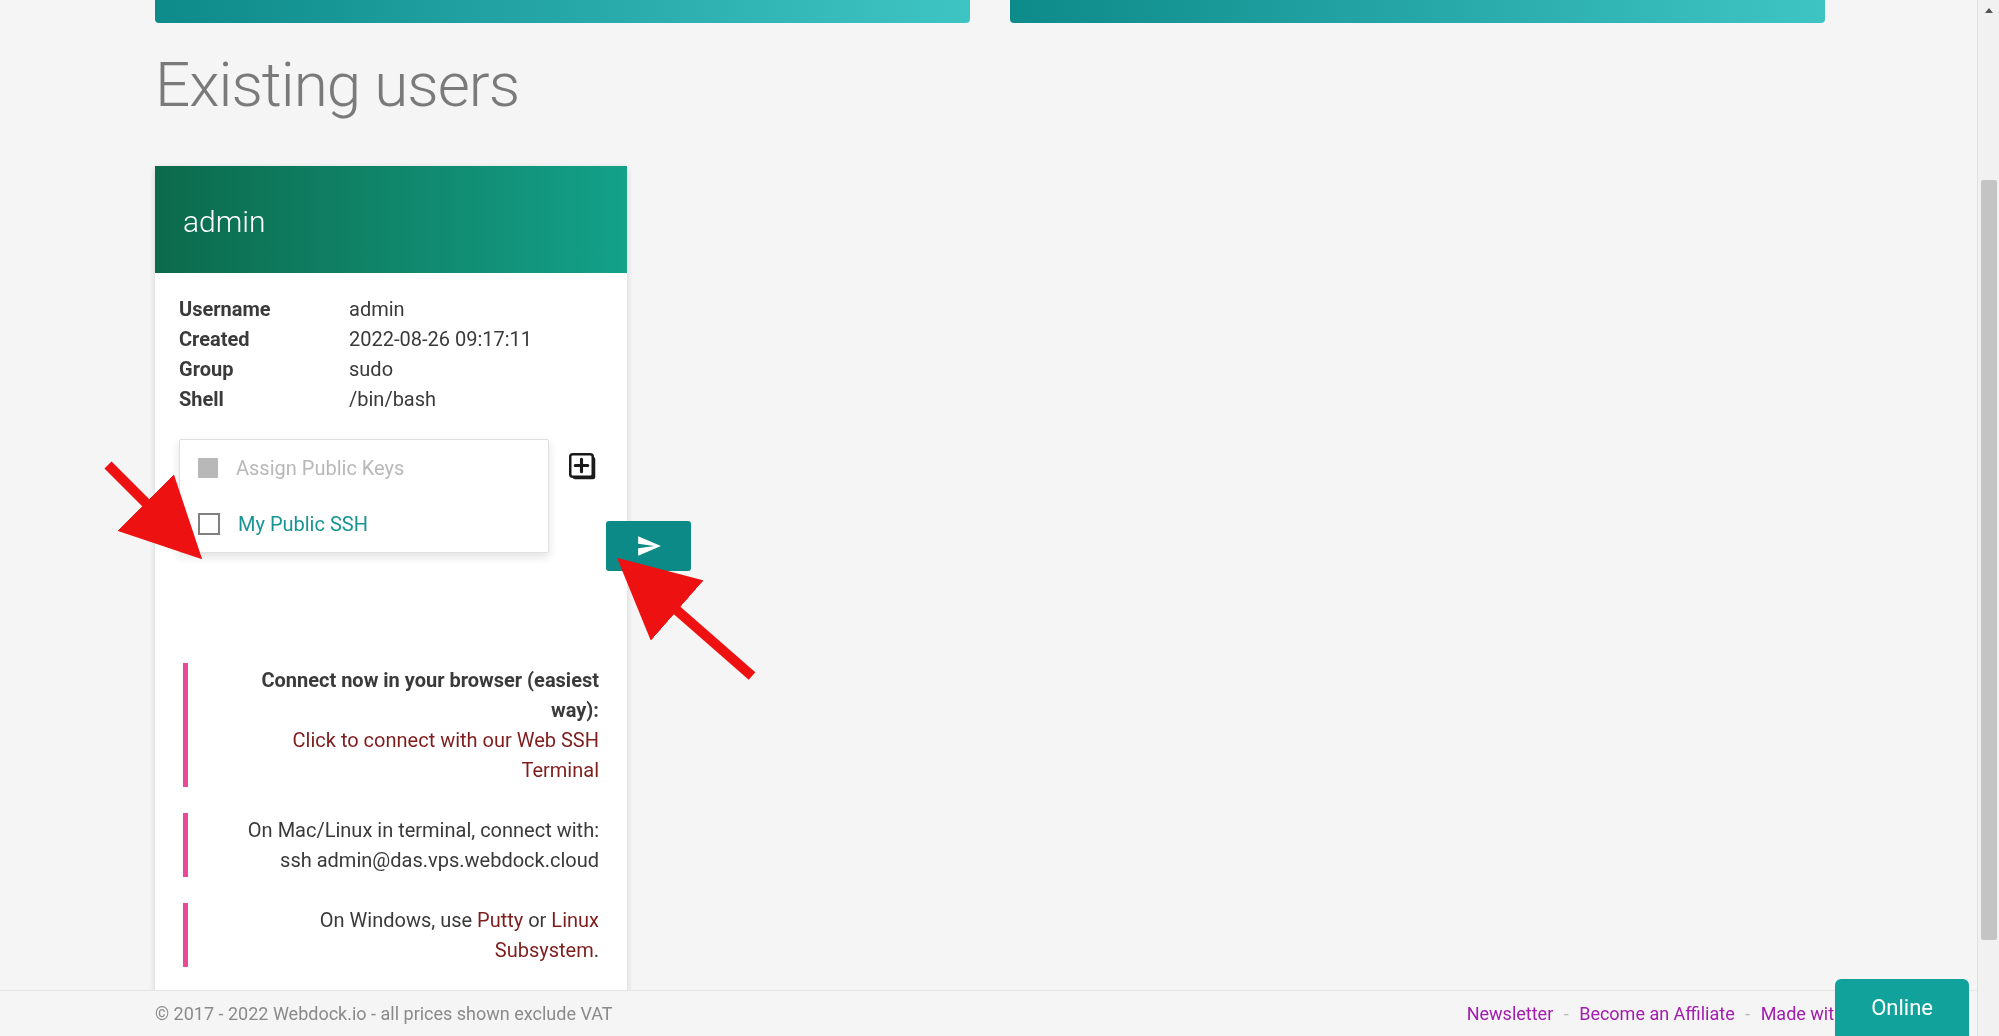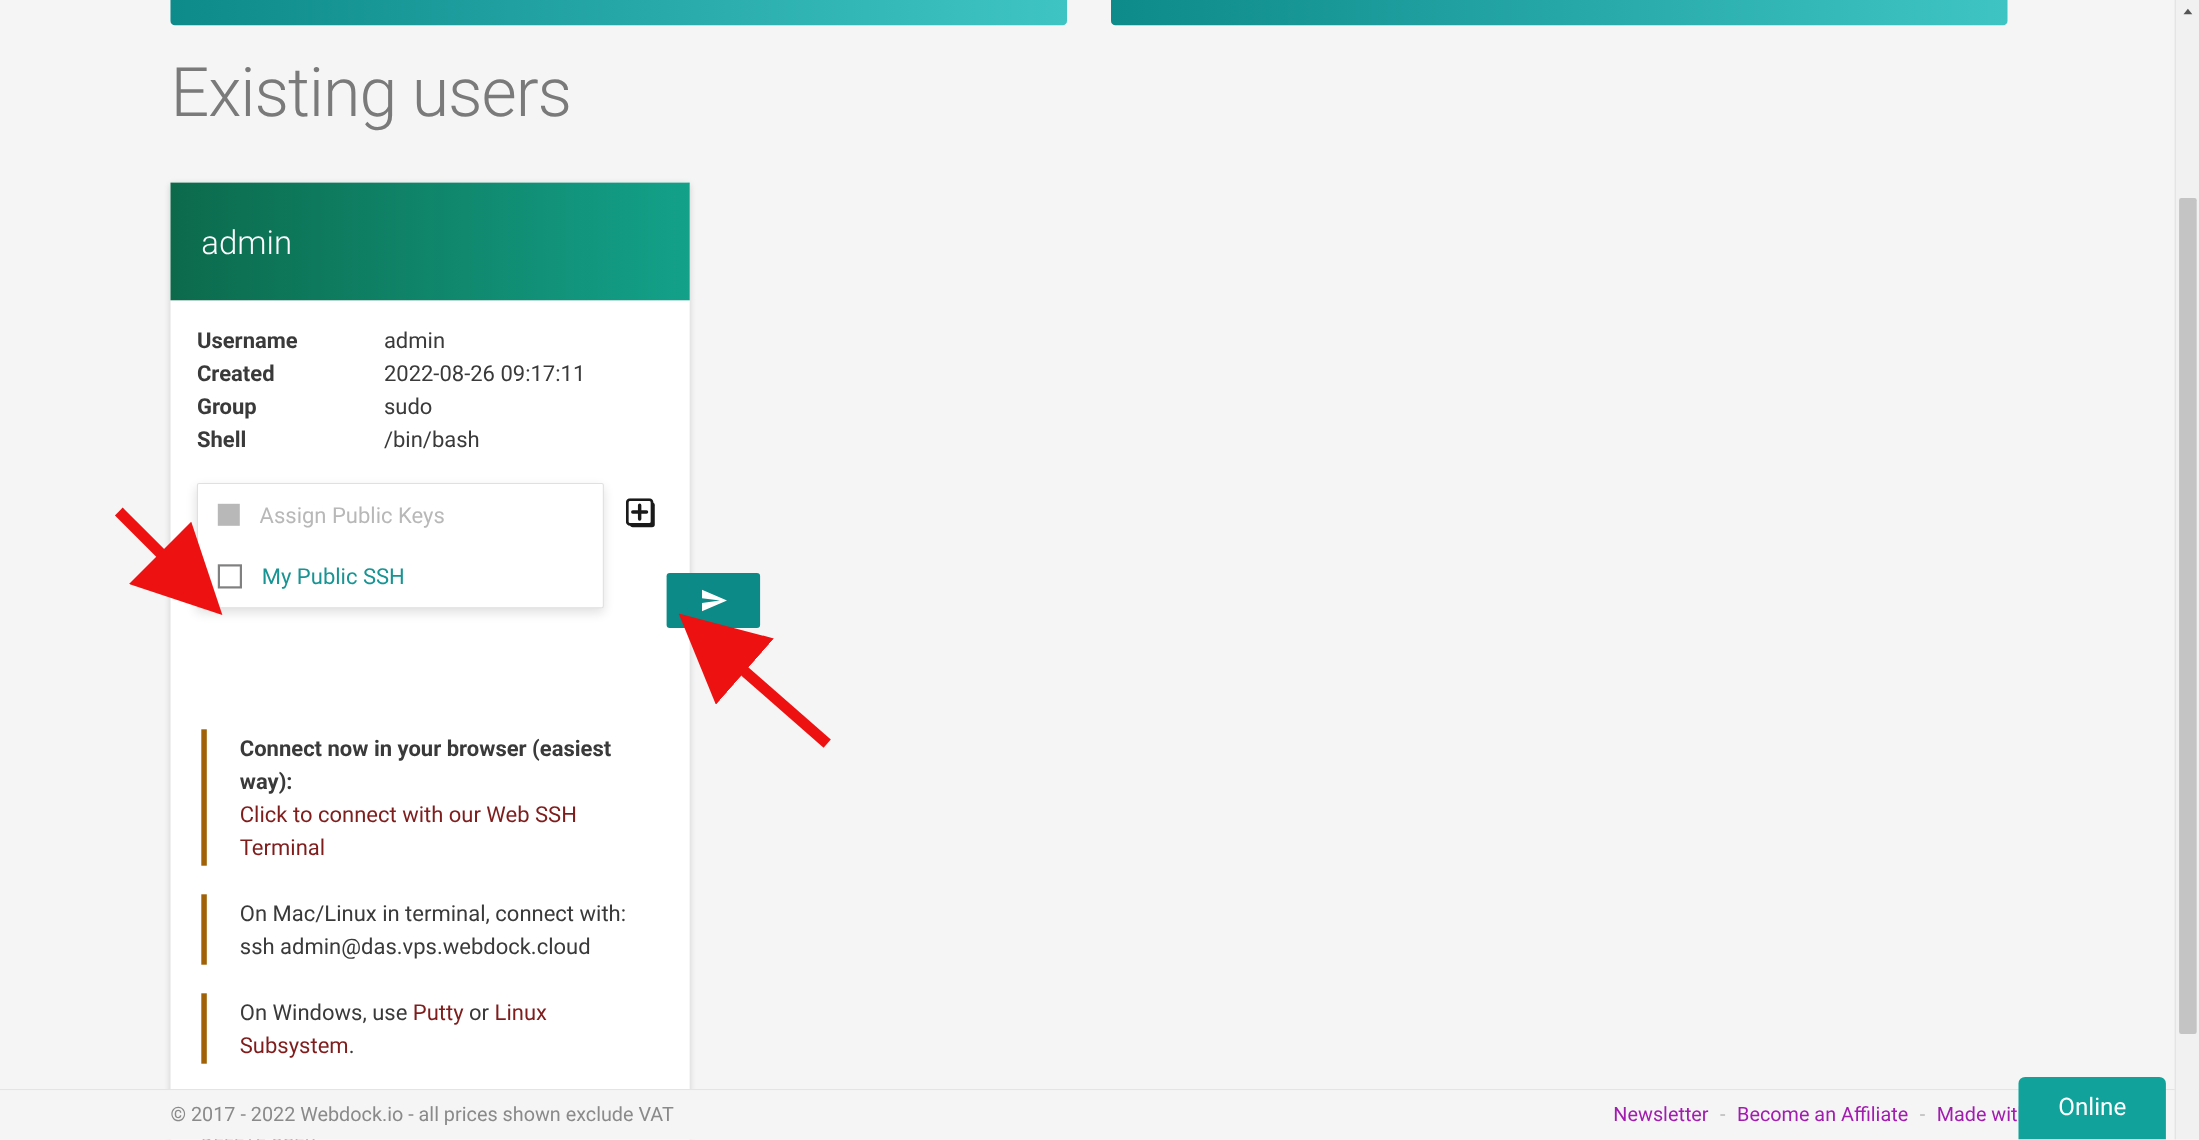--- a/index.html
+++ b/index.html
@@ -109,26 +109,27 @@
     display: flex;
     align-items: center;
     justify-content: center;
     cursor: pointer;
     z-index: 2;
   }
   .send-btn svg { width: 26px; height: 26px; fill: #fff; }
 
   .connect-section { margin-top: 110px; padding: 0 28px 10px 28px; }
   .connect-block {
-    border-left: 5px solid #a16207;
+    border-left: 5px solid #ec4899;
     padding: 2px 0 2px 30px;
     margin-bottom: 26px;
     font-size: 20px;
     color: #3a3a3a;
     line-height: 1.5;
+    text-align: right;
   }
   .connect-block .bold { font-weight: 700; }
   .connect-block a, .connect-block .link { color: #7f1d1d; text-decoration: none; cursor: pointer; }
 
   .card-footer {
     border-top: 1px solid #ececec;
     padding: 18px 28px 22px 28px;
   }
   .delete-link {
     color: #14532d;

